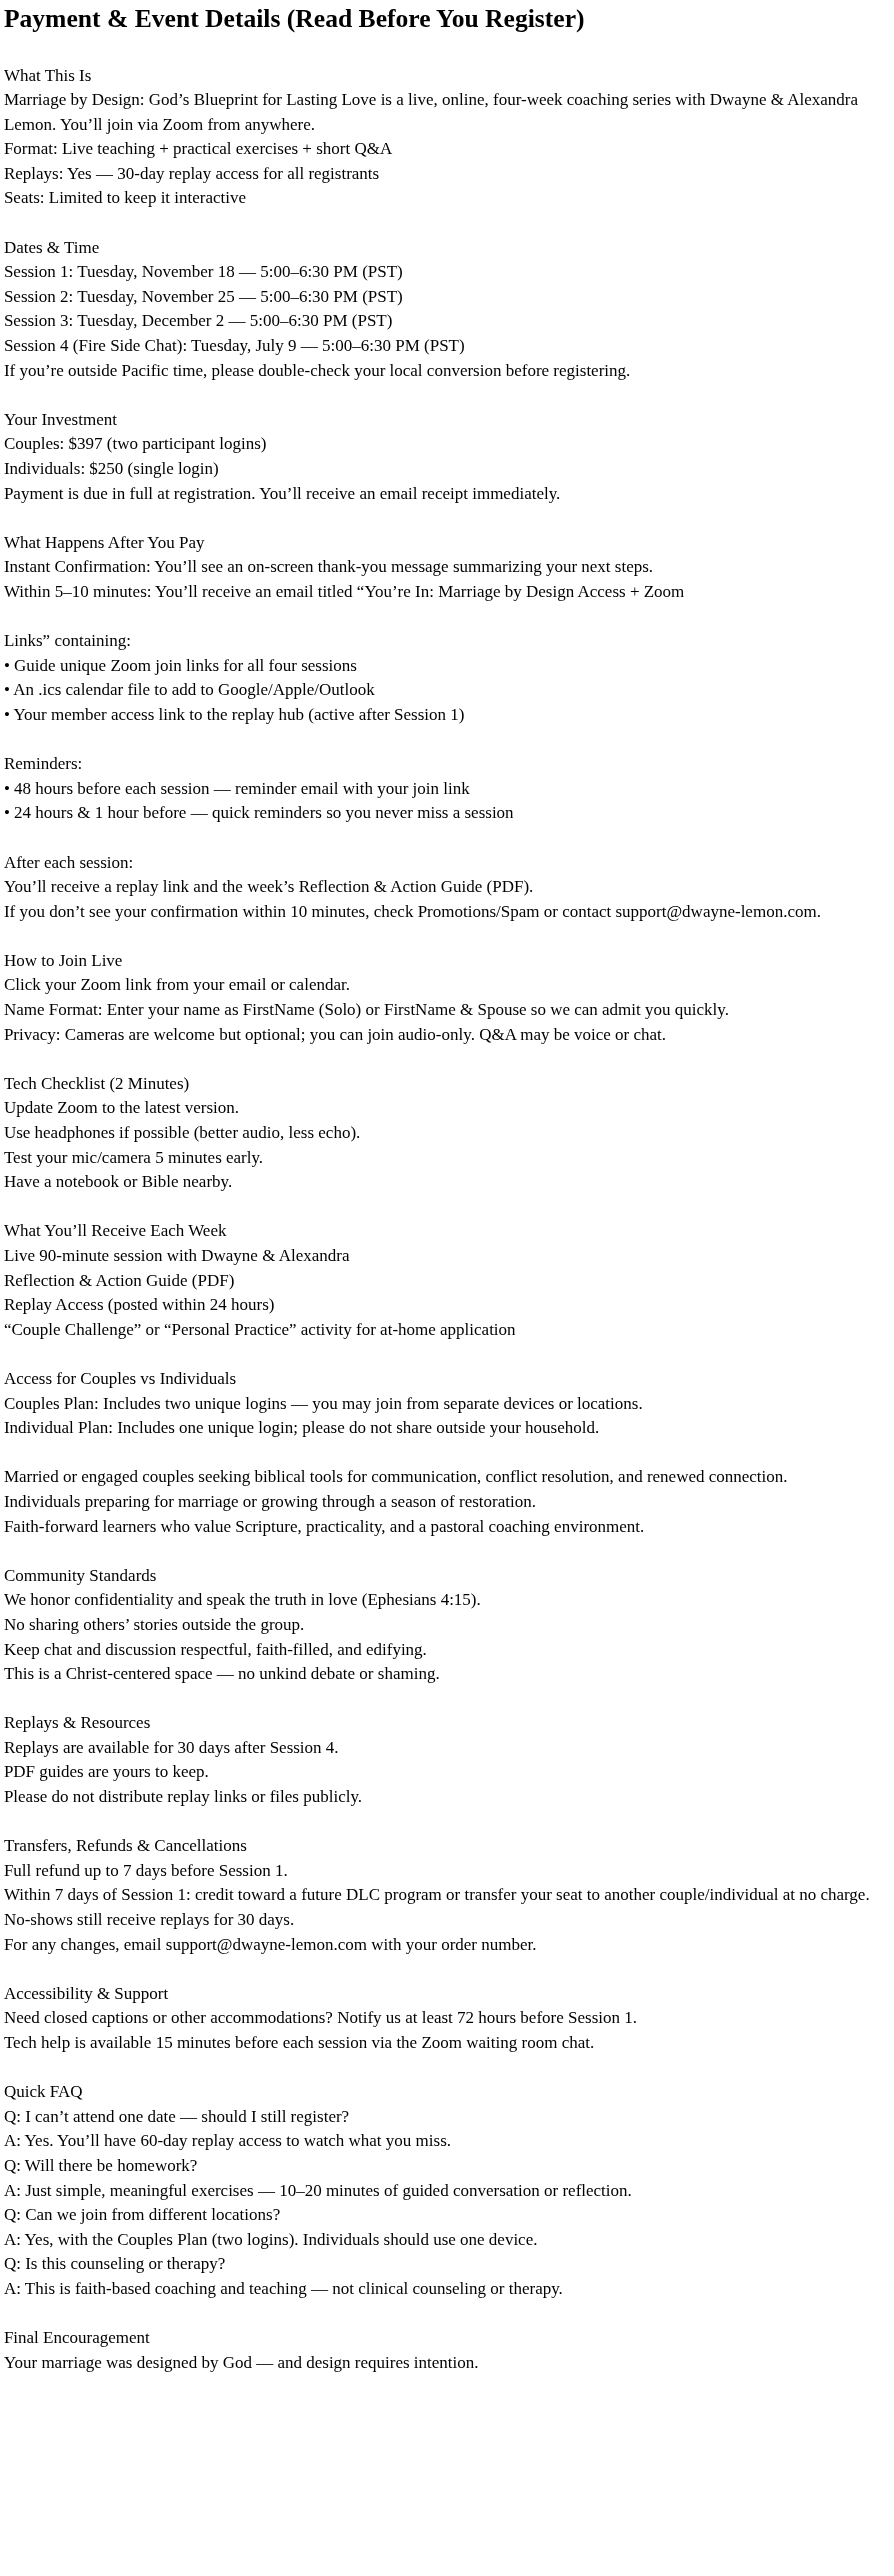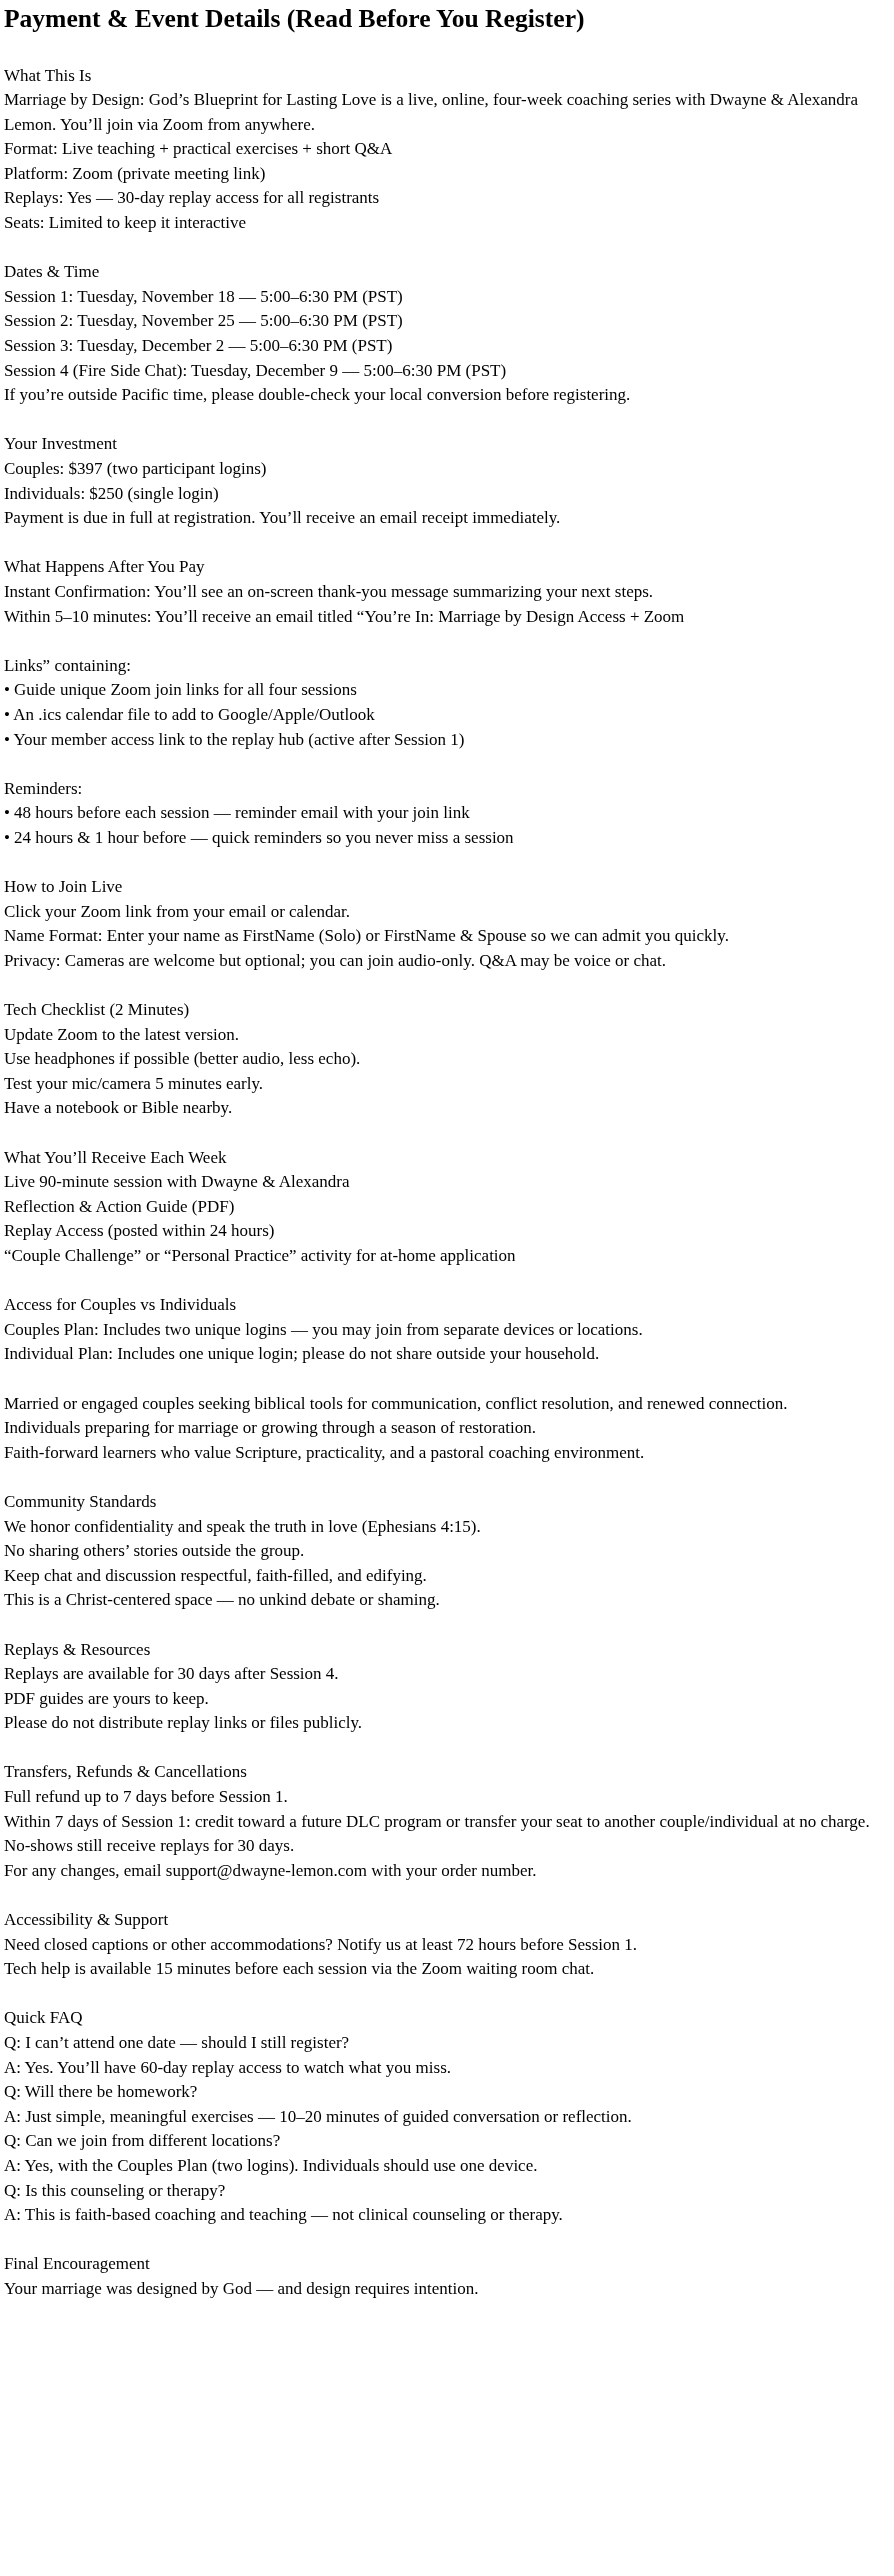--- a/index.html
+++ b/index.html
@@ -41,30 +41,29 @@
 </head>
 <body>
 
 <main class="doc">
   <h1 class="title">Payment &amp; Event Details (Read Before You Register)</h1>
   <section id="doc-blocks">
       <div class="block">
         <div class="line bold">What This Is</div>
         <div class="line">Marriage by Design: God’s Blueprint for Lasting Love is a live, online, four-week coaching series with Dwayne &amp; Alexandra Lemon. You’ll join via Zoom from anywhere.</div>
         <div class="line">Format: Live teaching + practical exercises + short Q&amp;A</div>
-        <div class="line">Platform: Zoom (private meeting link)</div>
         <div class="line">Replays: Yes — 30-day replay access for all registrants</div>
         <div class="line">Seats: Limited to keep it interactive</div>
       </div>
       <div class="block">
         <div class="line bold">Dates &amp; Time</div>
         <div class="line">Session 1: Tuesday, November 18 — 5:00–6:30 PM (PST)</div>
         <div class="line">Session 2: Tuesday, November 25 — 5:00–6:30 PM (PST)</div>
         <div class="line">Session 3: Tuesday, December 2 — 5:00–6:30 PM (PST)</div>
-        <div class="line">Session 4 (Fire Side Chat): Tuesday, December 9 — 5:00–6:30 PM (PST)</div>
+        <div class="line">Session 4 (Fire Side Chat): Tuesday, July 9 — 5:00–6:30 PM (PST)</div>
         <div class="line">If you’re outside Pacific time, please double-check your local conversion before registering.</div>
       </div>
       <div class="block">
         <div class="line bold">Your Investment</div>
         <div class="line">Couples: $397 (two participant logins)</div>
         <div class="line">Individuals: $250 (single login)</div>
         <div class="line">Payment is due in full at registration. You’ll receive an email receipt immediately.</div>
       </div>
       <div class="block">
         <div class="line bold">What Happens After You Pay</div>
@@ -74,20 +73,25 @@
       <div class="block">
         <div class="line">Links” containing:</div>
         <div class="line">• Guide unique Zoom join links for all four sessions</div>
         <div class="line">• An .ics calendar file to add to Google/Apple/Outlook</div>
         <div class="line">• Your member access link to the replay hub (active after Session 1)</div>
       </div>
       <div class="block">
         <div class="line">Reminders:</div>
         <div class="line">• 48 hours before each session — reminder email with your join link</div>
         <div class="line">• 24 hours &amp; 1 hour before — quick reminders so you never miss a session</div>
+      </div>
+      <div class="block">
+        <div class="line">After each session:</div>
+        <div class="line">You’ll receive a replay link and the week’s Reflection &amp; Action Guide (PDF).</div>
+        <div class="line">If you don’t see your confirmation within 10 minutes, check Promotions/Spam or contact support@dwayne-lemon.com.</div>
       </div>
       <div class="block">
         <div class="line bold">How to Join Live</div>
         <div class="line">Click your Zoom link from your email or calendar.</div>
         <div class="line">Name Format: Enter your name as FirstName (Solo) or FirstName &amp; Spouse so we can admit you quickly.</div>
         <div class="line">Privacy: Cameras are welcome but optional; you can join audio-only. Q&amp;A may be voice or chat.</div>
       </div>
       <div class="block">
         <div class="line">Tech Checklist (2 Minutes)</div>
         <div class="line">Update Zoom to the latest version.</div>

